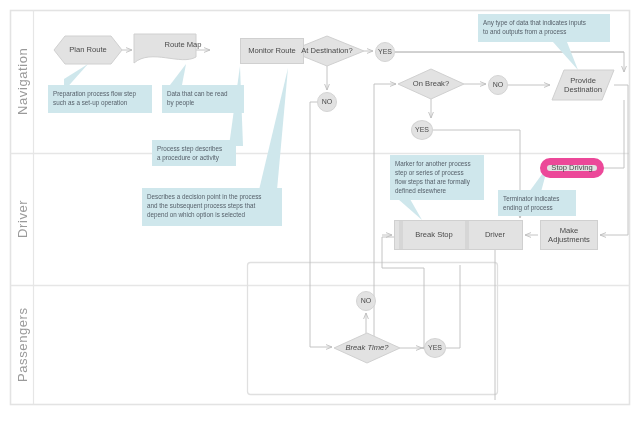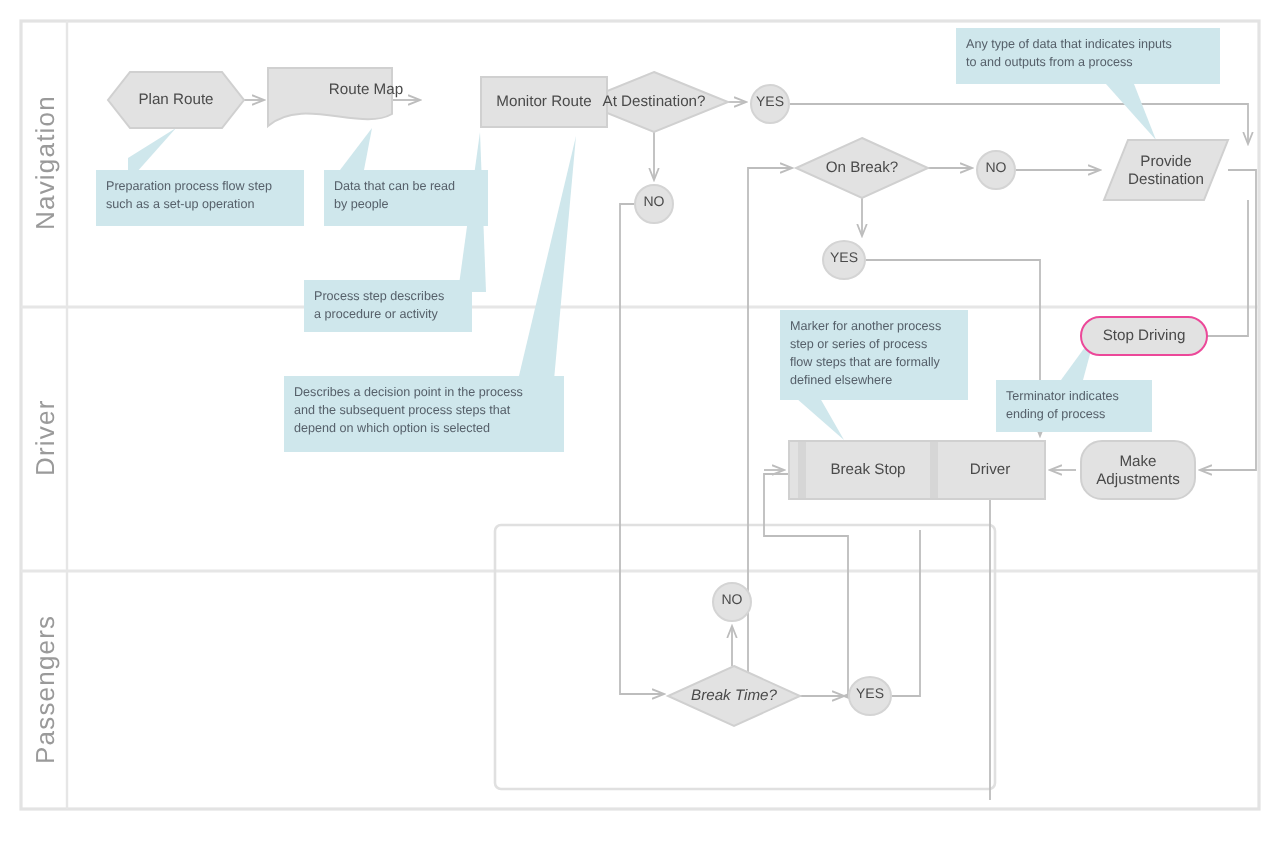--- a/index.html
+++ b/index.html
@@ -11,21 +11,21 @@
     writing-mode:vertical-rl;transform:rotate(180deg);
     color:#9a9a9a;font-size:13px;letter-spacing:.6px;white-space:nowrap;
   }
   .node{
     position:absolute;display:flex;align-items:center;justify-content:center;
     text-align:center;color:#4a4a4a;font-size:7.6px;line-height:1.25;
     box-sizing:border-box;
   }
   .shape-rect{background:#e2e2e2;border:1px solid #d0d0d0;}
   .shape-circle{background:#e2e2e2;border:1px solid #d4d4d4;border-radius:50%;}
-  .shape-term{background:#e2e2e2;border:1px solid #ec4899;border-radius:999px;}
+  .shape-term{background:#e2e2e2;border:7px solid #ec4899;border-radius:999px;}
   .node .txt{position:relative;z-index:3;padding:0 2px;}
   .predef-bar{position:absolute;top:0;height:100%;width:4px;background:#d6d6d6;z-index:2;}
   .callout{
     position:absolute;background:#cfe7ec;color:#56606a;
     font-size:6.3px;line-height:1.45;padding:4px 5px;box-sizing:border-box;z-index:6;
   }
   .callout .ctext{display:block;white-space:pre-line;}
 </style>
 </head>
 <body>
@@ -134,21 +134,21 @@
         <span class="txt" style="white-space: pre-line;">Stop Driving</span>
       </div>
       <div class="node shape-rect" style="left: 394px; top: 220px; width: 80px; height: 30px;">
         <span class="predef-bar" style="left: 4px;"></span>
         <span class="predef-bar" style="right: 4px;"></span>
         <span class="txt" style="white-space: pre-line;">Break Stop</span>
       </div>
       <div class="node shape-rect" style="left: 467px; top: 220px; width: 56px; height: 30px;">
         <span class="txt" style="white-space: pre-line;">Driver</span>
       </div>
-      <div class="node shape-rect" style="left: 540px; top: 220px; width: 58px; height: 30px; border-radius: 11px;">
+      <div class="node shape-rect" style="left: 540px; top: 220px; width: 58px; height: 30px;">
         <span class="txt" style="white-space: pre-line;">Make
 Adjustments</span>
       </div>
       <div class="node shape-circle" style="left: 356px; top: 291px; width: 20px; height: 20px; font-size: 7px;">
         <span class="txt" style="white-space: pre-line;">NO</span>
       </div>
       <div class="node" style="left: 334px; top: 333px; width: 66px; height: 30px; font-style: italic;">
         <span class="txt" style="white-space: pre-line;">Break Time?</span>
       </div>
       <div class="node shape-circle" style="left: 424px; top: 338px; width: 22px; height: 20px; font-size: 7px;">

